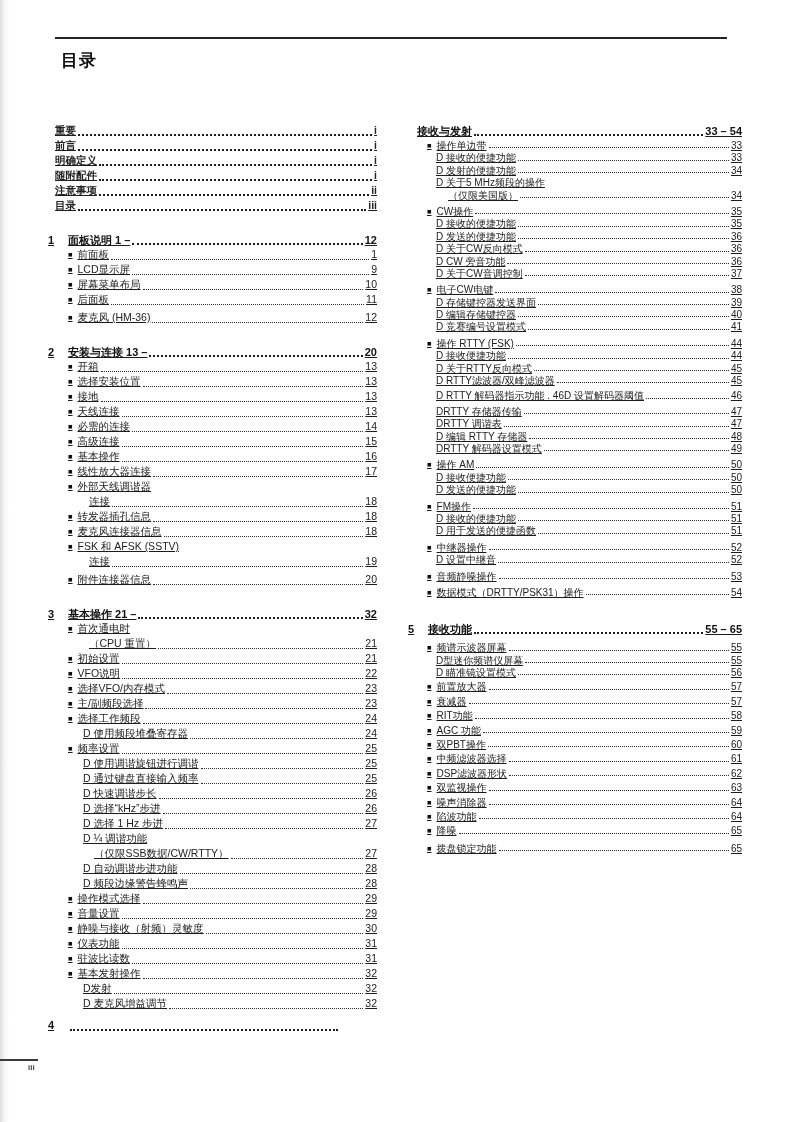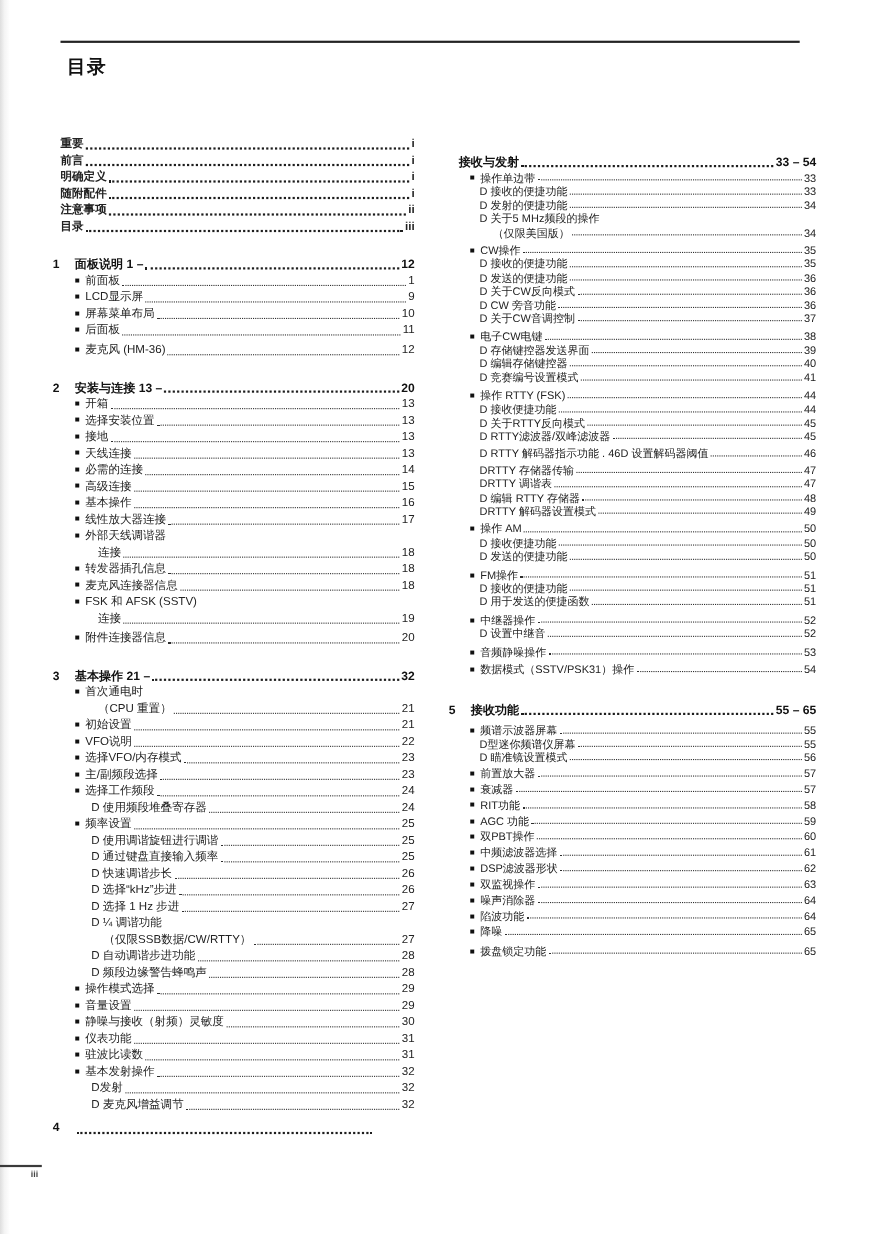--- a/index.html
+++ b/index.html
@@ -5,27 +5,27 @@
   html,body{margin:0;padding:0;}
   body{
     width:793px;height:1122px;background:#ffffff;position:relative;overflow:hidden;
     font-family:"Liberation Sans","DejaVu Sans",sans-serif;color:#1c1c1c;
     -webkit-font-smoothing:antialiased;
   }
   .edge-shade{position:absolute;left:0;top:0;width:9px;height:100%;
     background:linear-gradient(90deg,#bdbdbd 0,#e9e9e9 45%,#ffffff 100%);opacity:.5;}
   .top-rule{position:absolute;left:55px;top:37px;width:672px;height:2.4px;background:#232323;}
   .page-title{position:absolute;left:61px;top:49px;font-size:17px;font-weight:700;color:#111;letter-spacing:1px;}
-  .col{position:absolute;top:124px;}
+  .col{position:absolute;top:124px;text-decoration:underline;}
   .col-left{left:47px;width:330px;}
   .col-right{left:407px;width:335px;}
   .block{margin:0;}
   .block.sec{margin-top:19px;}
   .col-right .block.sec{margin-top:24px;}
-  .col-right .block.sec:first-child{margin-top:16px;}
+  .col-right .block.sec:first-child{margin-top:0;}
   .block.stub{margin-top:7px;}
 
   .row{display:flex;align-items:baseline;height:15px;font-size:10.5px;color:#222;}
   .col-right .row{height:12.4px;font-size:10px;}
   .row.front{padding-left:8px;font-weight:700;}
   .sec-head{display:flex;align-items:baseline;height:15px;font-weight:700;font-size:11px;color:#111;}
   .sec-head .num{flex:0 0 20px;padding-left:1px;}
   .sec-head .ttl.no-num{padding-left:10px;}
   .row.sq,.row.sqa{padding-left:21px;}
   .row.sub,.row.suba{padding-left:36px;text-align:center;}
@@ -554,21 +554,21 @@
       <div class="gap" style="height: 4px;"></div>
       <div class="row sq">
         <span class="bullet">■</span>
         <span class="txt">音频静噪操作</span>
         <span class="dots"></span>
         <span class="pg">53</span>
       </div>
       <div class="gap" style="height: 4px;"></div>
       <div class="row sq">
         <span class="bullet">■</span>
-        <span class="txt">数据模式（SSTV/PSK31）操作</span>
+        <span class="txt">数据模式（DRTTY/PSK31）操作</span>
         <span class="dots"></span>
         <span class="pg">54</span>
       </div>
     </div>
     <div class="block sec">
       <div class="sec-head">
         <span class="num">5</span>
         <span class="ttl">接收功能</span>
         <span class="dots"></span>
         <span class="pg">55 – 65</span>

